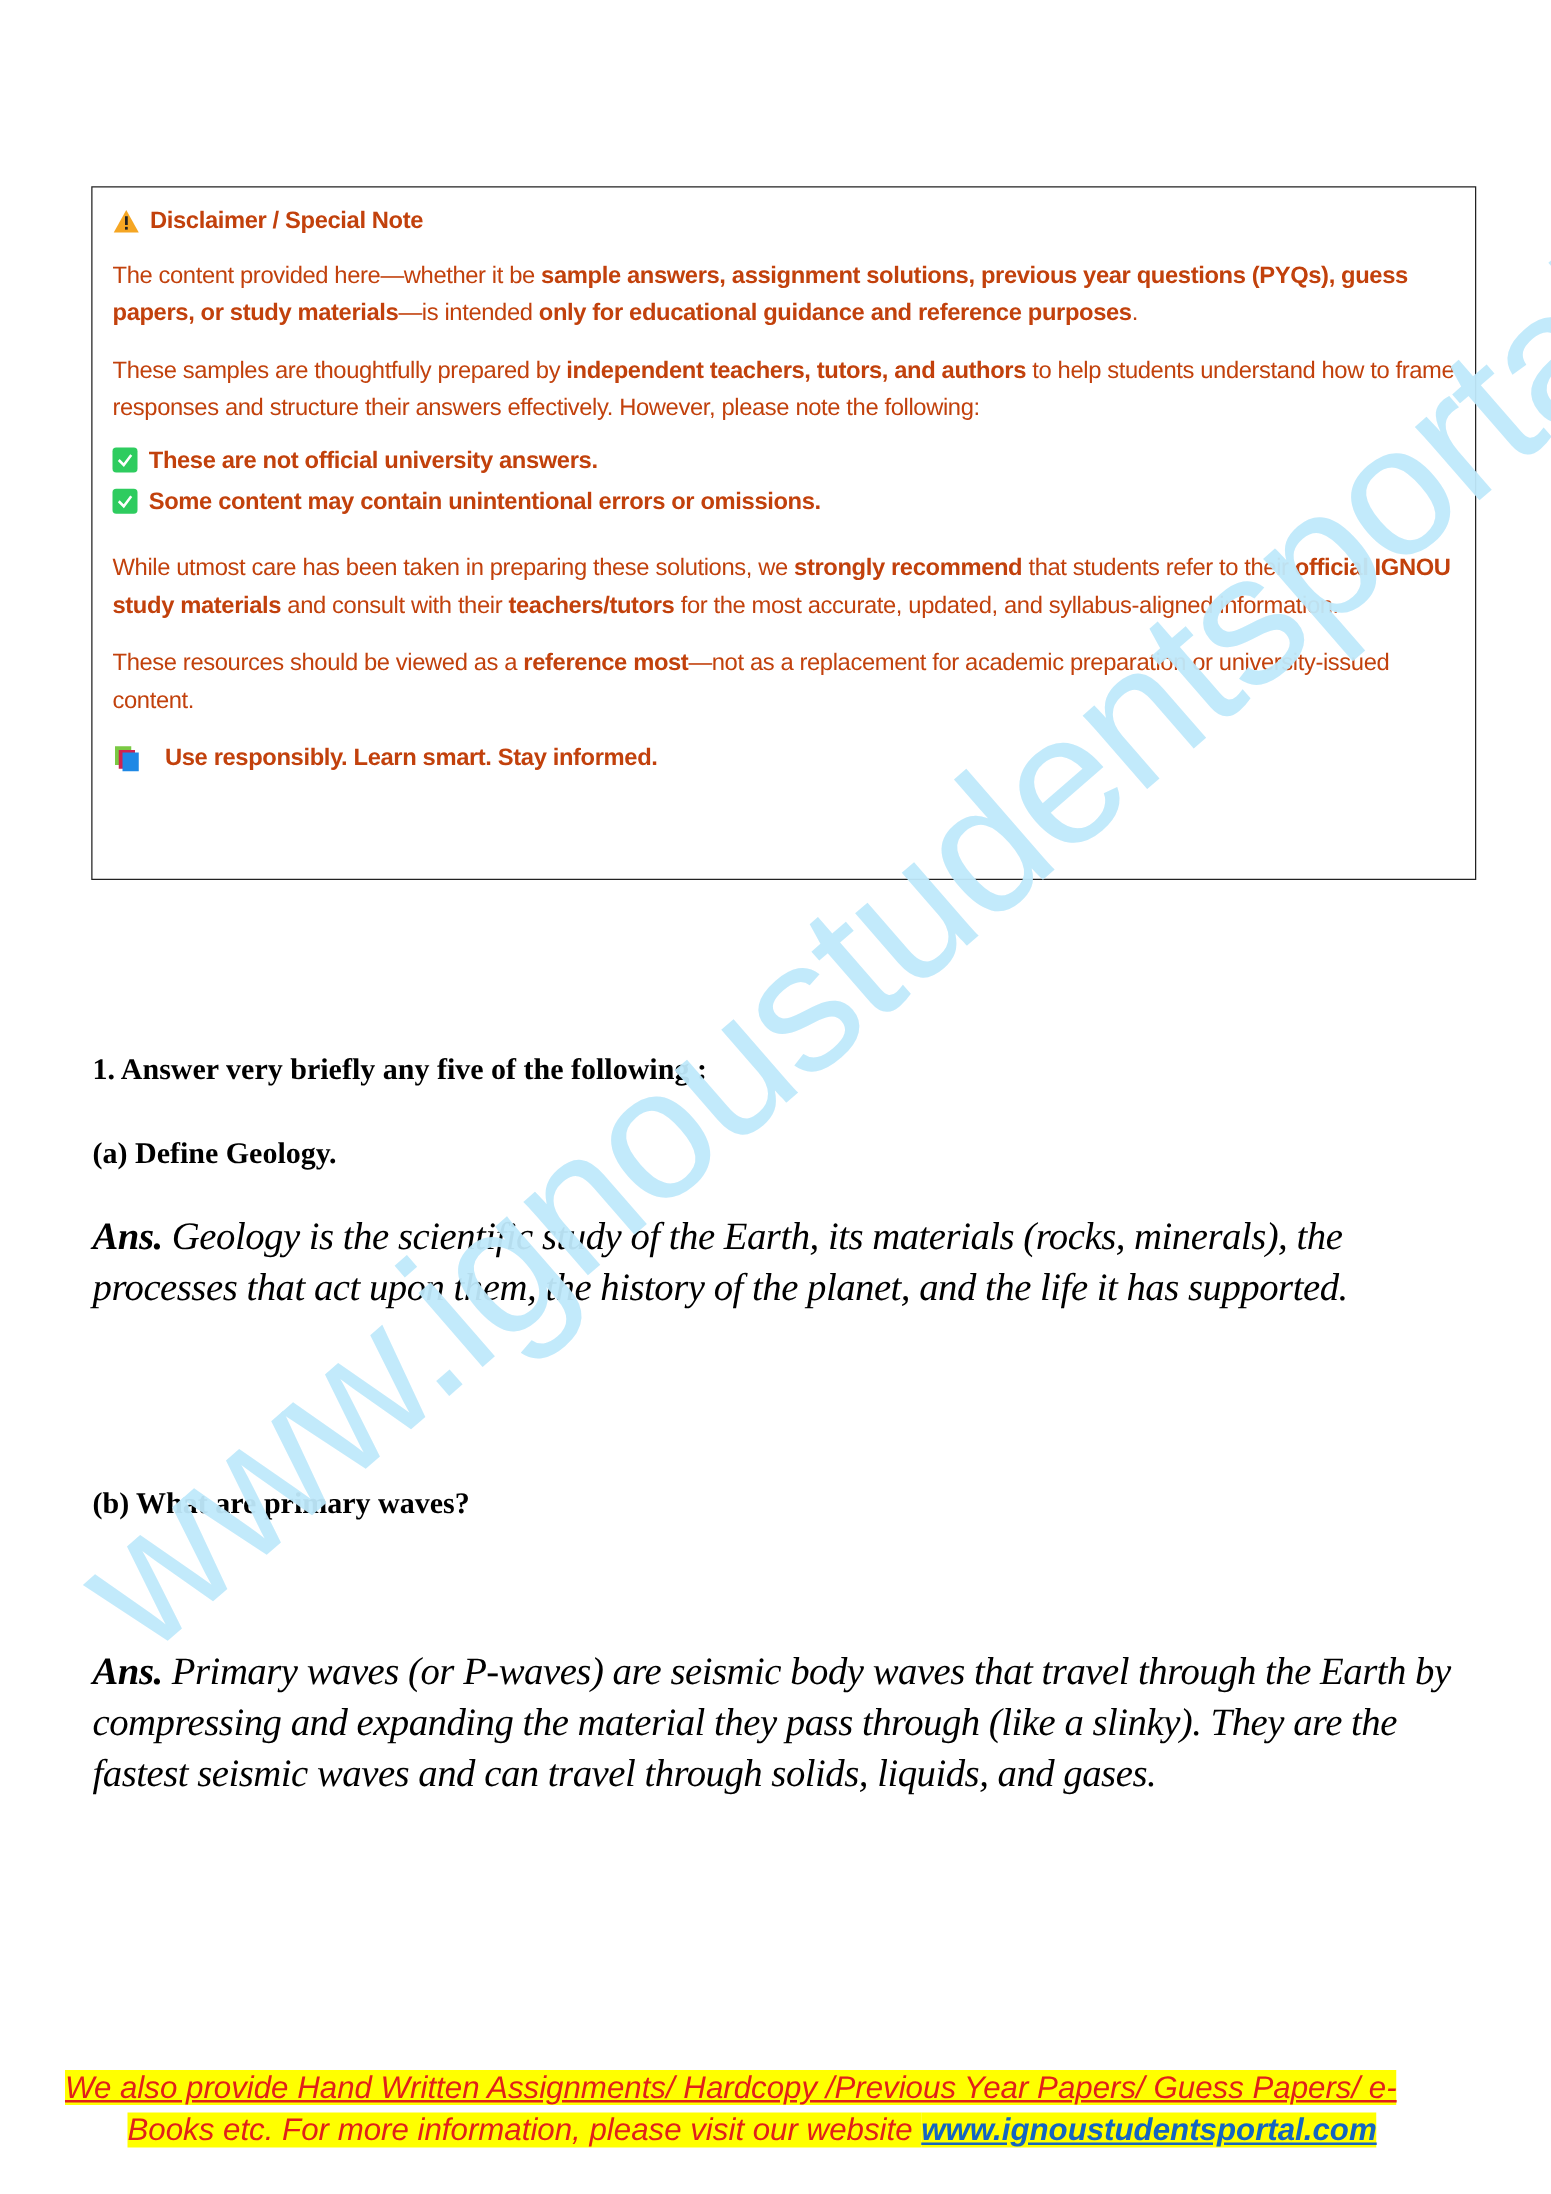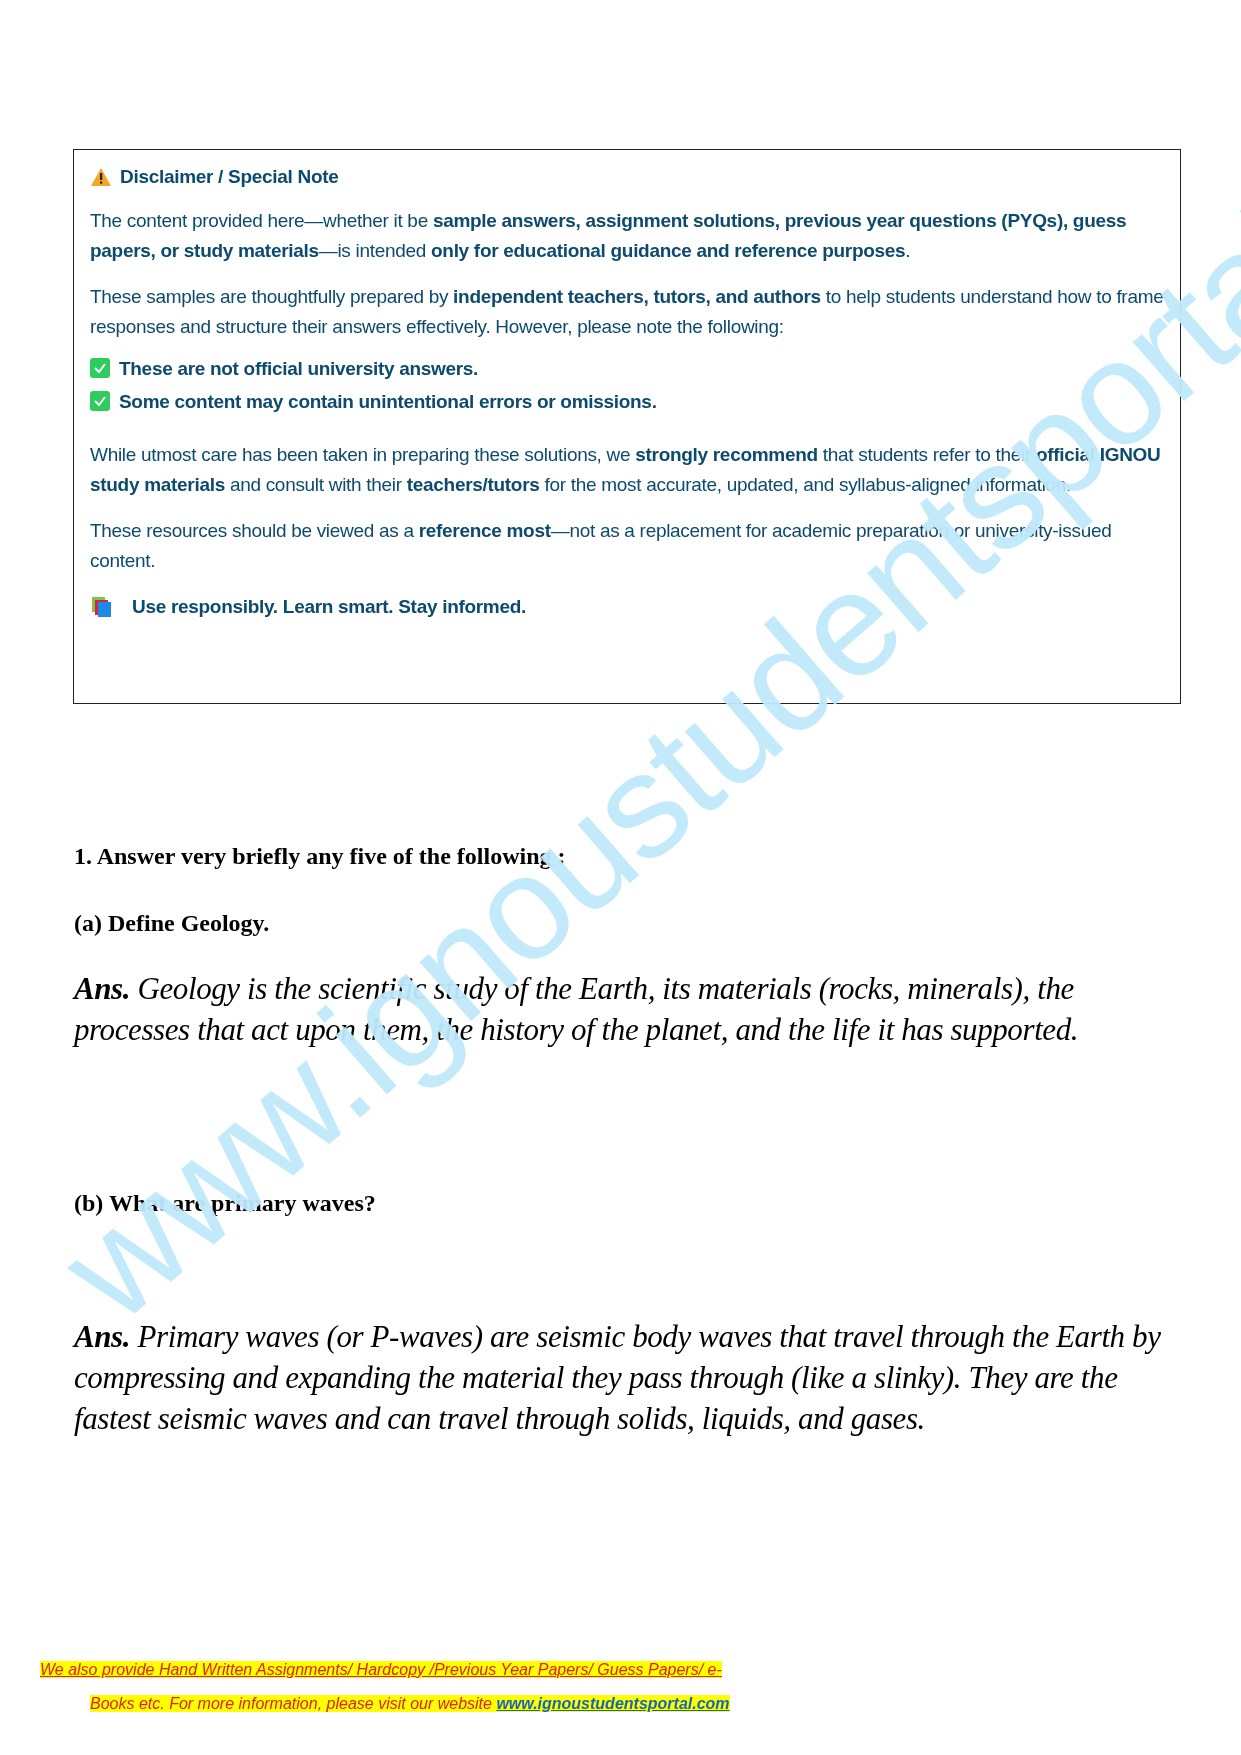--- a/index.html
+++ b/index.html
@@ -4,21 +4,21 @@
   <style>
     html, body { margin: 0; padding: 0; background: #ffffff; }
     body { width: 1241px; height: 1755px; position: relative; overflow: hidden; }
     .page { position: absolute; left: 0; top: 0; width: 1241px; height: 1755px; background: #fff; }
 
     
     .disclaimer {
       position: absolute; left: 73px; top: 149px; width: 1108px; height: 555px;
       border: 1.5px solid #222; box-sizing: border-box;
       font-family: "Liberation Sans", "DejaVu Sans", sans-serif;
-      font-size: 19px; color: #0c4a6e; letter-spacing: -0.3px;
+      font-size: 19px; color: #c2410c; letter-spacing: -0.3px;
       padding: 12px 16px 0 16px;
     }
     .disc-title { font-weight: bold; display: flex; align-items: center; height: 30px; margin-bottom: 14px; }
     .warn-icon { width: 22px; height: 20px; margin-right: 8px; flex: none; }
     .disc-p { line-height: 30px; margin: 0 0 16px 0; }
     .disc-p b { font-weight: bold; }
     .check-list { margin: 0 0 16px 0; padding: 0; list-style: none; }
     .check-item { display: flex; align-items: flex-start; height: 33px; font-weight: bold; }
     .check-icon {
       width: 20px; height: 20px; border-radius: 3px; background: #2ecc5f; margin-right: 9px; flex: none;
@@ -42,23 +42,23 @@
       position: absolute; left: 85px; top: 780px;
       font-family: "Liberation Sans", "DejaVu Sans", sans-serif;
       font-size: 148px; color: #bfe9fb; white-space: nowrap;
       transform-origin: 0 50%; transform: rotate(-41deg);
       line-height: 1; pointer-events: none; z-index: 5; opacity: 0.95;
       letter-spacing: -2px;
     }
 
     
     .promo {
-      position: absolute; left: 40px; top: 1653px; width: 1130px;
+      position: absolute; left: 52px; top: 1653px; width: 1130px;
       font-family: "Liberation Sans", "DejaVu Sans", sans-serif;
-      font-size: 16px; font-style: italic; line-height: 34px; color: #e0201a;
+      font-size: 25px; font-style: italic; line-height: 34px; color: #e0201a;
     }
     .promo .line1, .promo .line2 { display: inline; background: #ffff00; }
     .promo .line1 { text-decoration: underline; }
     .promo-row1 { display: block; padding-left: 0; }
     .promo-row2 { display: block; padding-left: 50px; }
     .promo .site { color: #1565c0; font-weight: bold; text-decoration: underline; background: #ffff00; }
   </style>
 </head>
 <body>
 

